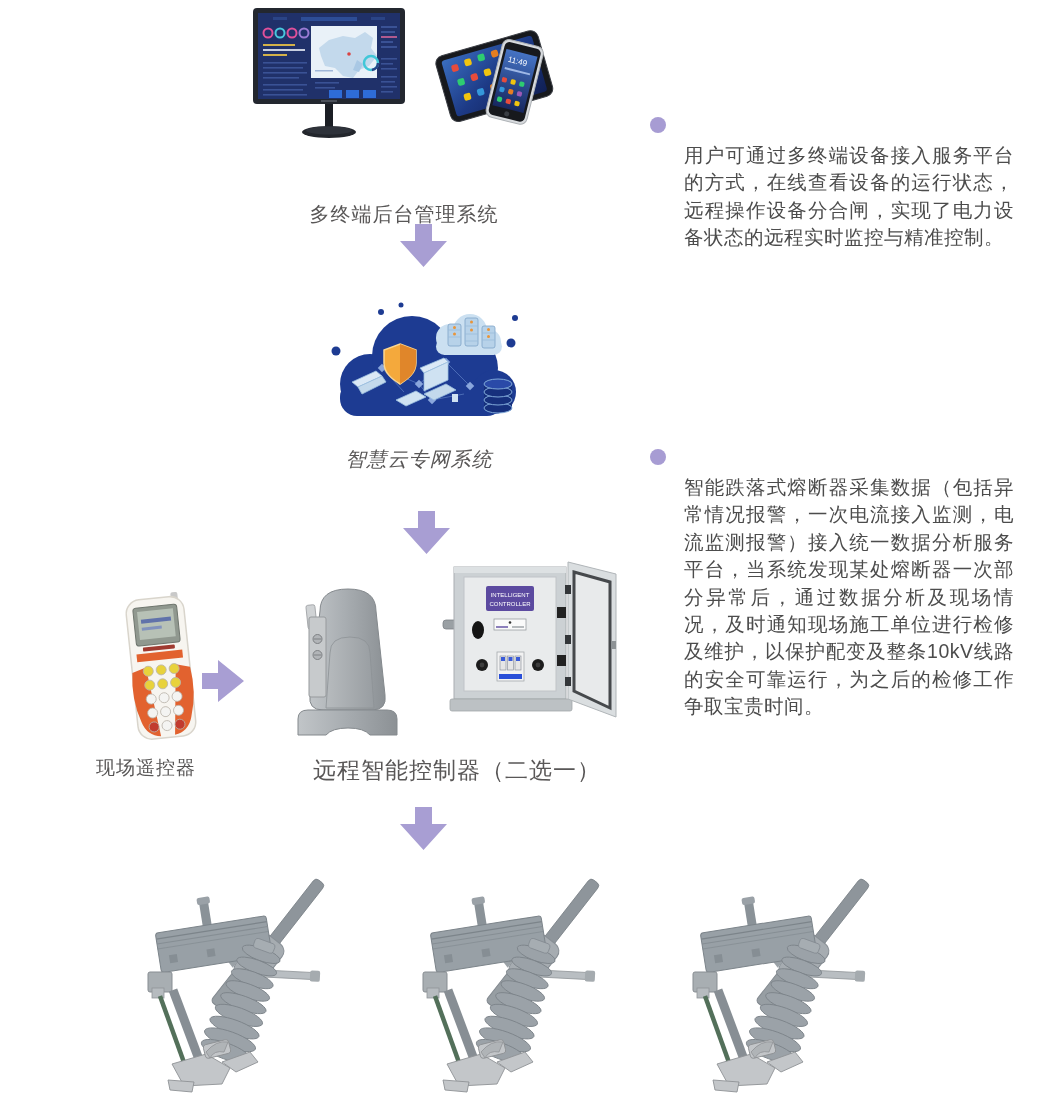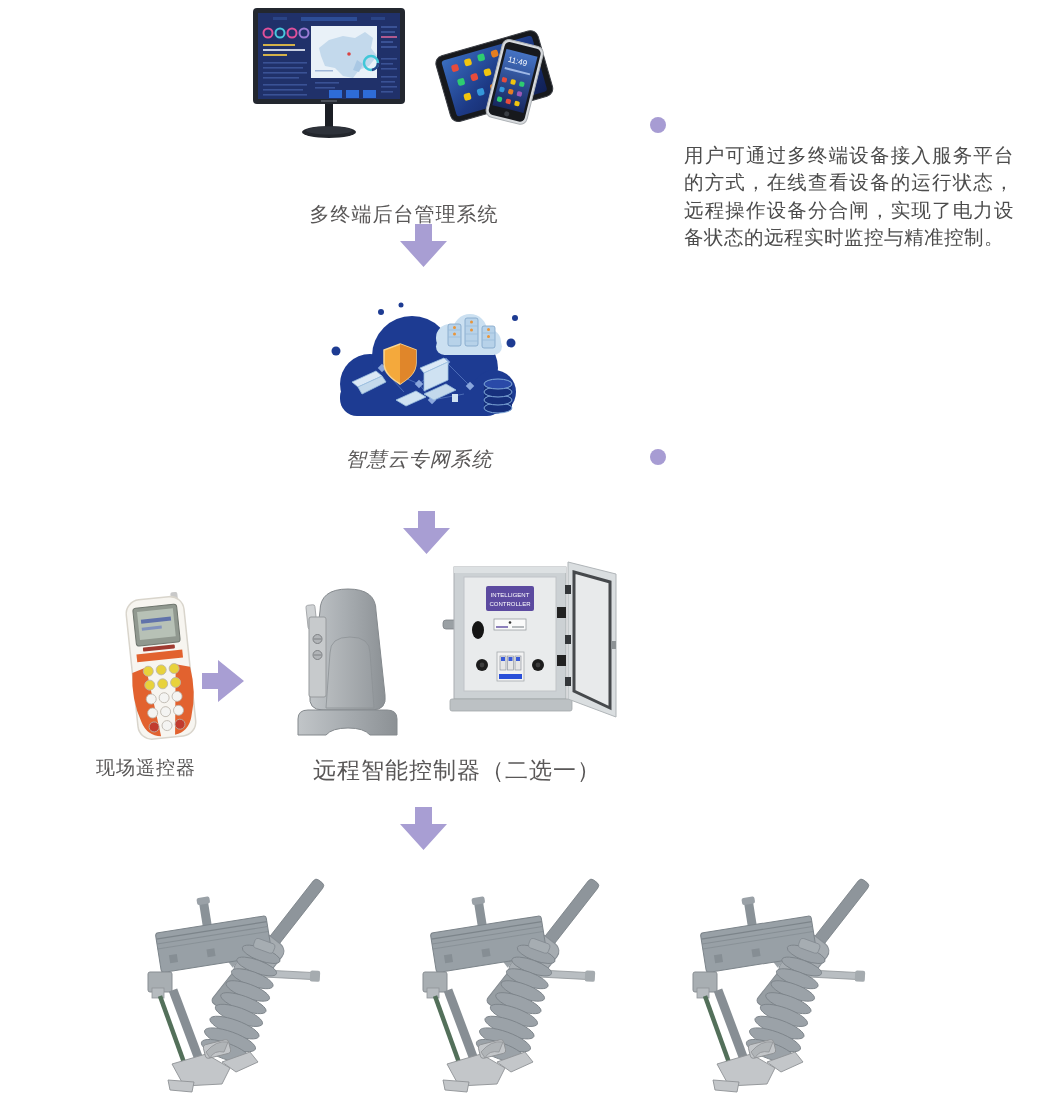--- a/index.html
+++ b/index.html
@@ -250,20 +250,21 @@
   <div class="abs bullet-dot" style="left:650px;top:117px;"></div>
   <div class="abs bullet-text" style="left:684px;top:106px;">用户可通过多终端设备接入服务平台的方式，在线查看设备的运行状态，远程操作设备分合闸，实现了电力设备状态的远程实时监控与精准控制。</div>
 
   <div class="abs" style="left:403px;top:511px;">
     <svg width="47" height="43" viewBox="0 0 47 43">
       <path d="M15 0 h17 v17 h15 L23.5 43 0 17 h15 z" fill="#a89ed3"></path>
     </svg>
   </div>
 
   <div class="abs bullet-dot" style="left:650px;top:449px;"></div>
+  <div class="abs bullet-text" style="left:684px;top:438px;">智能跌落式熔断器采集数据（包括异常情况报警，一次电流接入监测，电流监测报警）接入统一数据分析服务平台，当系统发现某处熔断器一次部分异常后，通过数据分析及现场情况，及时通知现场施工单位进行检修及维护，以保护配变及整条10kV线路的安全可靠运行，为之后的检修工作争取宝贵时间。</div>
 
   <div class="abs" style="left:112px;top:592px;">
     <svg width="96" height="152" viewBox="0 0 96 152">
       <g transform="rotate(-6 48 76)">
         <rect x="66" y="2" width="7" height="12" rx="2" fill="#c9c9c9"></rect>
         <rect x="20" y="6" width="58" height="140" rx="14" fill="#f7f5f0" stroke="#d9d5cc" stroke-width="1.5"></rect>
         <path d="M20 78 q-4 26 4 50 q4 14 18 16 l-8 -70 z" fill="#e2622f"></path>
         <path d="M78 78 q4 26 -4 50 q-4 14 -18 16 l8 -70 z" fill="#e2622f"></path>
         <rect x="26" y="60" width="46" height="8" fill="#e2622f"></rect>
         <rect x="27" y="14" width="44" height="38" rx="3" fill="#90988f" stroke="#6f766e" stroke-width="1"></rect>

